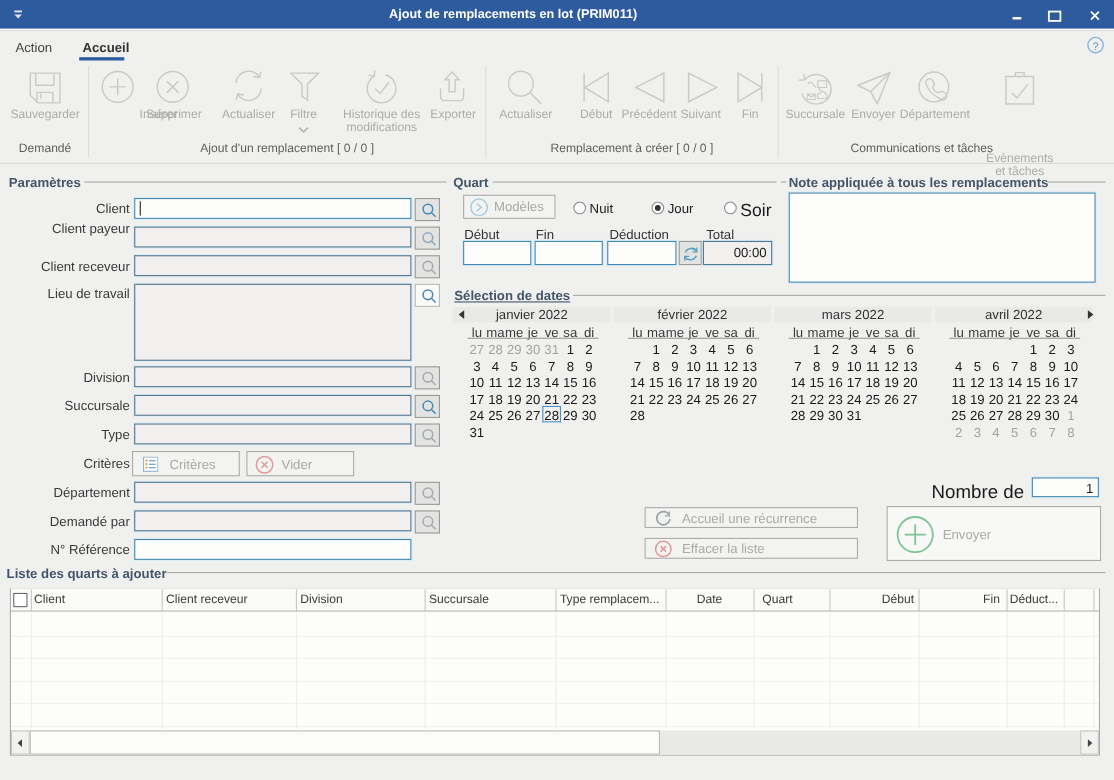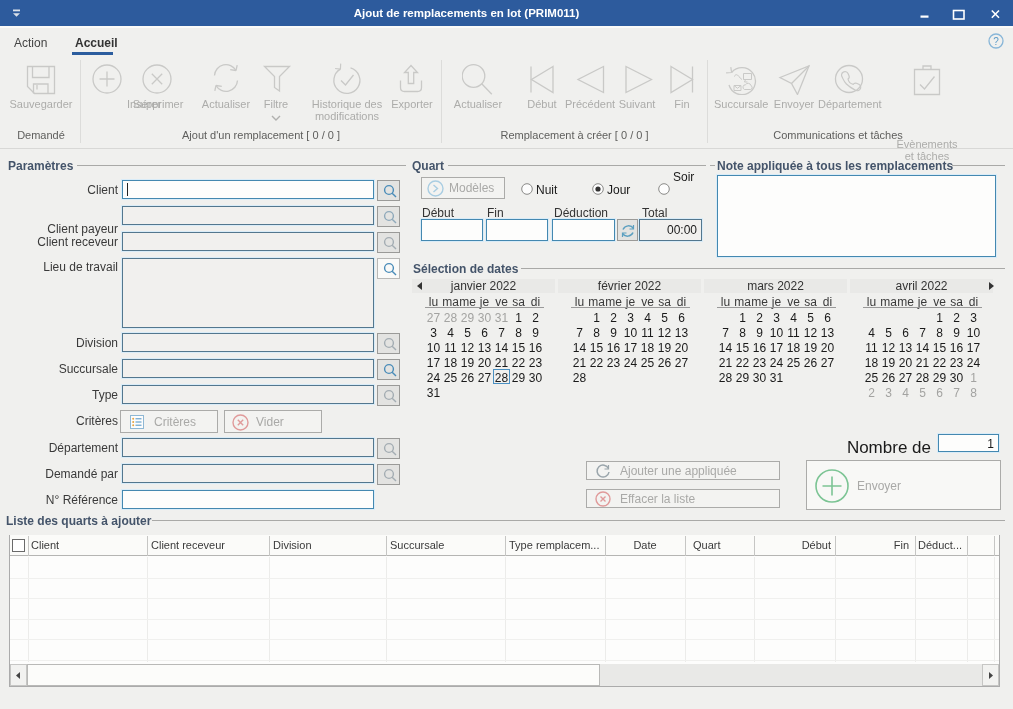--- a/index.html
+++ b/index.html
@@ -167,21 +167,21 @@
 <div class="rlabel" style="left:773px;top:98px;width:42px;">Envoyer</div>
 <div class="rlabel" style="left:818px;top:98px;width:62px;">Département</div>
 <div class="rlabel" style="left:892px;top:98px;width:70px;margin-top:40px;">Évènements et tâches</div>
 
 <div class="ghead" style="left:8px;top:159px;">Paramètres</div>
 <div class="gline" style="left:77px;top:165px;width:329px;"></div>
 
 <div class="flabel" style="top:183px;">Client</div>
 <div class="field en" style="left:122px;top:180px;width:252px;height:19px;"></div>
 <div class="abs" style="left:127px;top:183px;width:1px;height:13px;background:#222;"></div>
-<div class="flabel" style="top:222px;text-align:right;">Client payeur</div>
+<div class="flabel" style="top:201px;text-align:right;">Client payeur</div>
 <div class="field" style="left:122px;top:206px;width:252px;height:19px;"></div>
 <div class="flabel" style="top:235px;">Client receveur</div>
 <div class="field" style="left:122px;top:232px;width:252px;height:19px;"></div>
 <div class="flabel" style="top:260px;">Lieu de travail</div>
 <div class="field" style="left:122px;top:258px;width:252px;height:70px;"></div>
 <div class="flabel" style="top:336px;">Division</div>
 <div class="field" style="left:122px;top:333px;width:252px;height:19px;"></div>
 <div class="flabel" style="top:362px;">Succursale</div>
 <div class="field" style="left:122px;top:359px;width:252px;height:19px;"></div>
 <div class="flabel" style="top:388px;">Type</div>
@@ -281,21 +281,21 @@
   </svg>
 <div class="abs" style="left:536px;top:183px;font-size:12px;color:#1a1a1a;">Nuit</div>
 <svg class="abs" style="left:592px;top:183px;" width="13" height="13">
     <circle cx="6" cy="6" r="5.3" fill="#fdfdfd" stroke="#8a8a88" stroke-width="1"></circle>
     <circle cx="6" cy="6" r="2.6" fill="#333" stroke="none"></circle>
   </svg>
 <div class="abs" style="left:607px;top:183px;font-size:12px;color:#1a1a1a;">Jour</div>
 <svg class="abs" style="left:658px;top:183px;" width="13" height="13">
     <circle cx="6" cy="6" r="5.3" fill="#fdfdfd" stroke="#8a8a88" stroke-width="1"></circle>
   </svg>
-<div class="abs" style="left:673px;top:170px;font-size:12px;color:#1a1a1a;text-align:right;">Soir</div>
+<div class="abs" style="left:673px;top:183px;font-size:16px;color:#1a1a1a;text-align:right;">Soir</div>
 <div class="abs" style="left:422px;top:206px;font-size:12px;">Début</div>
 <div class="abs" style="left:487px;top:206px;font-size:12px;">Fin</div>
 <div class="abs" style="left:554px;top:206px;font-size:12px;">Déduction</div>
 <div class="abs" style="left:642px;top:206px;font-size:12px;">Total</div>
 <div class="field en" style="left:421px;top:219px;width:62px;height:22px;"></div>
 <div class="field en" style="left:486px;top:219px;width:62px;height:22px;"></div>
 <div class="field en" style="left:552px;top:219px;width:63px;height:22px;"></div>
 <div class="sbtn" style="left:617px;top:219px;width:21px;height:22px;">
     <svg style="position:absolute;left:2px;top:3px;" width="16" height="16" fill="none" stroke="#5b9fc0" stroke-width="1.5">
       <path d="M13.5 5.5 A6 6 0 0 0 3 6.5 M2.5 10.5 A6 6 0 0 0 13 9.5"></path>
@@ -304,21 +304,21 @@
   </div>
 <div class="field" style="left:639px;top:219px;width:63px;height:22px;">
     <span style="position:absolute;right:4px;top:3px;color:#1a1a1a;">00:00</span>
   </div>
 
 <div class="ghead" style="left:717px;top:159px;">Note appliquée à tous les remplacements</div>
 <div class="gline" style="left:710px;top:165px;width:5px;"></div>
 <div class="gline" style="left:952px;top:165px;width:53px;"></div>
 <div class="field en" style="left:717px;top:175px;width:279px;height:82px;"></div>
 
-<div class="ghead" style="left:413px;top:262px;">Sélection de dates</div>
+<div class="ghead" style="left:413px;top:262px;text-decoration:underline;">Sélection de dates</div>
 <div class="gline" style="left:521px;top:268px;width:484px;"></div>
 <div class="calhead" style="left:412px;width:143px;">janvier 2022</div>
 <div class="dow" style="left:425px;top:295px;">lu</div>
 <div class="dow" style="left:442px;top:295px;">ma</div>
 <div class="dow" style="left:459px;top:295px;">me</div>
 <div class="dow" style="left:476px;top:295px;">je</div>
 <div class="dow" style="left:493px;top:295px;">ve</div>
 <div class="dow" style="left:510px;top:295px;">sa</div>
 <div class="dow" style="left:527px;top:295px;">di</div>
 <div class="abs" style="left:425px;top:307px;width:119px;height:1px;background:#999;"></div>
@@ -492,21 +492,21 @@
 
 <div class="abs" style="left:800px;top:438px;width:131px;text-align:right;font-size:17px;color:#1a1a1a;">Nombre de candidats</div>
 <div class="field en" style="left:938px;top:434px;width:61px;height:18px;">
     <span style="position:absolute;right:4px;top:2px;color:#1a1a1a;">1</span>
   </div>
 <div class="btn" style="left:586px;top:461px;width:194px;height:19px;">
     <svg style="position:absolute;left:8px;top:1px;" width="16" height="16" fill="none" stroke="#9aa5ab" stroke-width="1.5">
       <path d="M13.5 5.5 A6 6 0 1 0 14 9"></path>
       <path d="M13.5 2 v4 h-4" stroke-width="1.2"></path>
     </svg>
-    <span style="position:absolute;left:33px;top:2px;">Ajouter une appliquée</span>
+    <span style="position:absolute;left:33px;top:2px;">Accueil une récurrence</span>
   </div>
 <div class="btn" style="left:586px;top:489px;width:194px;height:19px;">
     <svg style="position:absolute;left:8px;top:1px;" width="17" height="17" fill="none" stroke="#e09a9a" stroke-width="1.4">
       <circle cx="8" cy="8" r="7"></circle>
       <path d="M5.5 5.5 L10.5 10.5 M10.5 5.5 L5.5 10.5"></path>
     </svg>
     <span style="position:absolute;left:33px;top:2px;">Effacer la liste</span>
   </div>
 <div class="btn" style="left:806px;top:460px;width:195px;height:50px;background:#f8f8f6;">
     <svg style="position:absolute;left:7px;top:7px;" width="36" height="36" fill="none" stroke="#7cc494" stroke-width="1.6">

